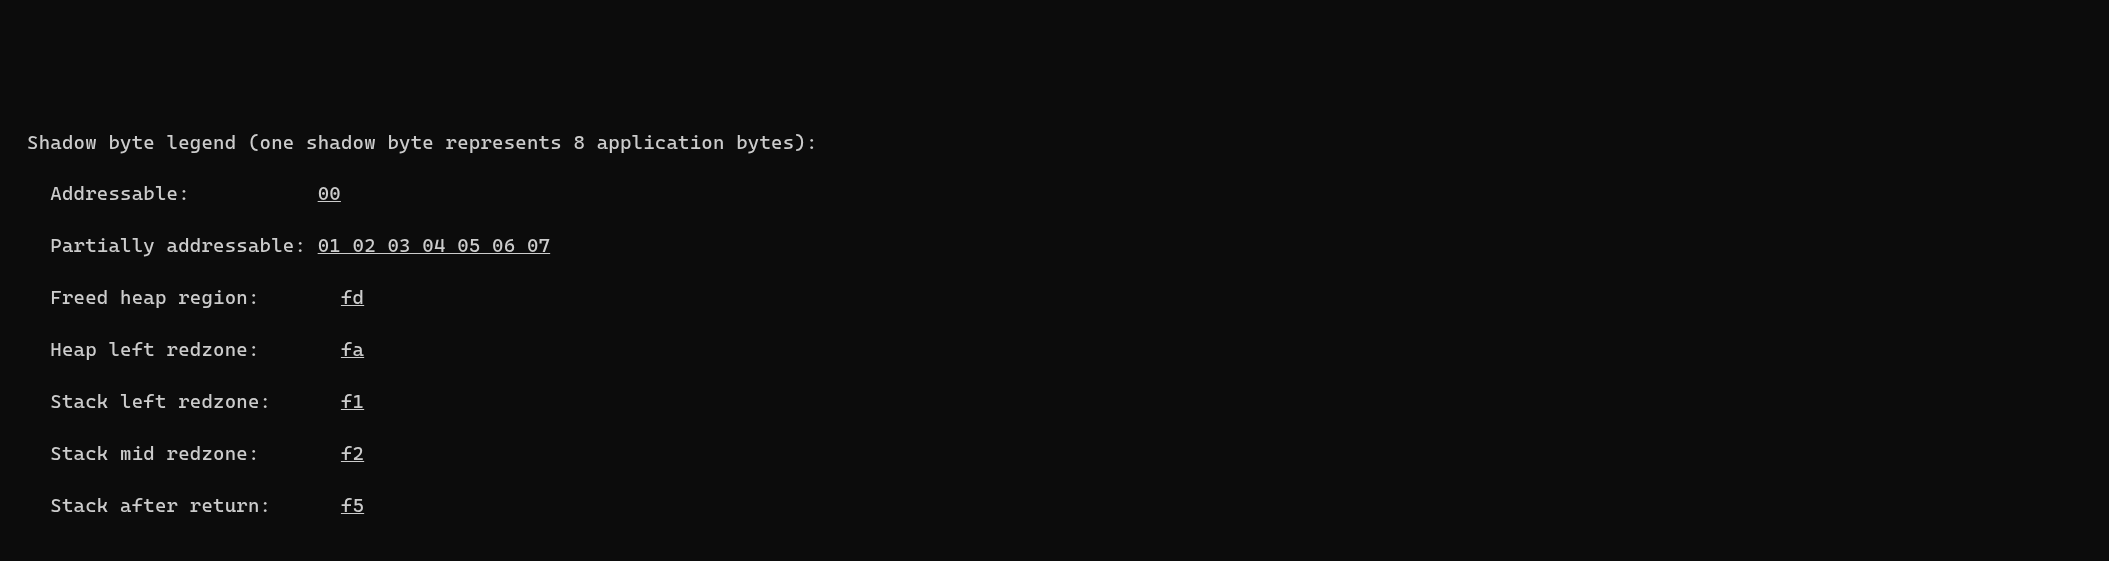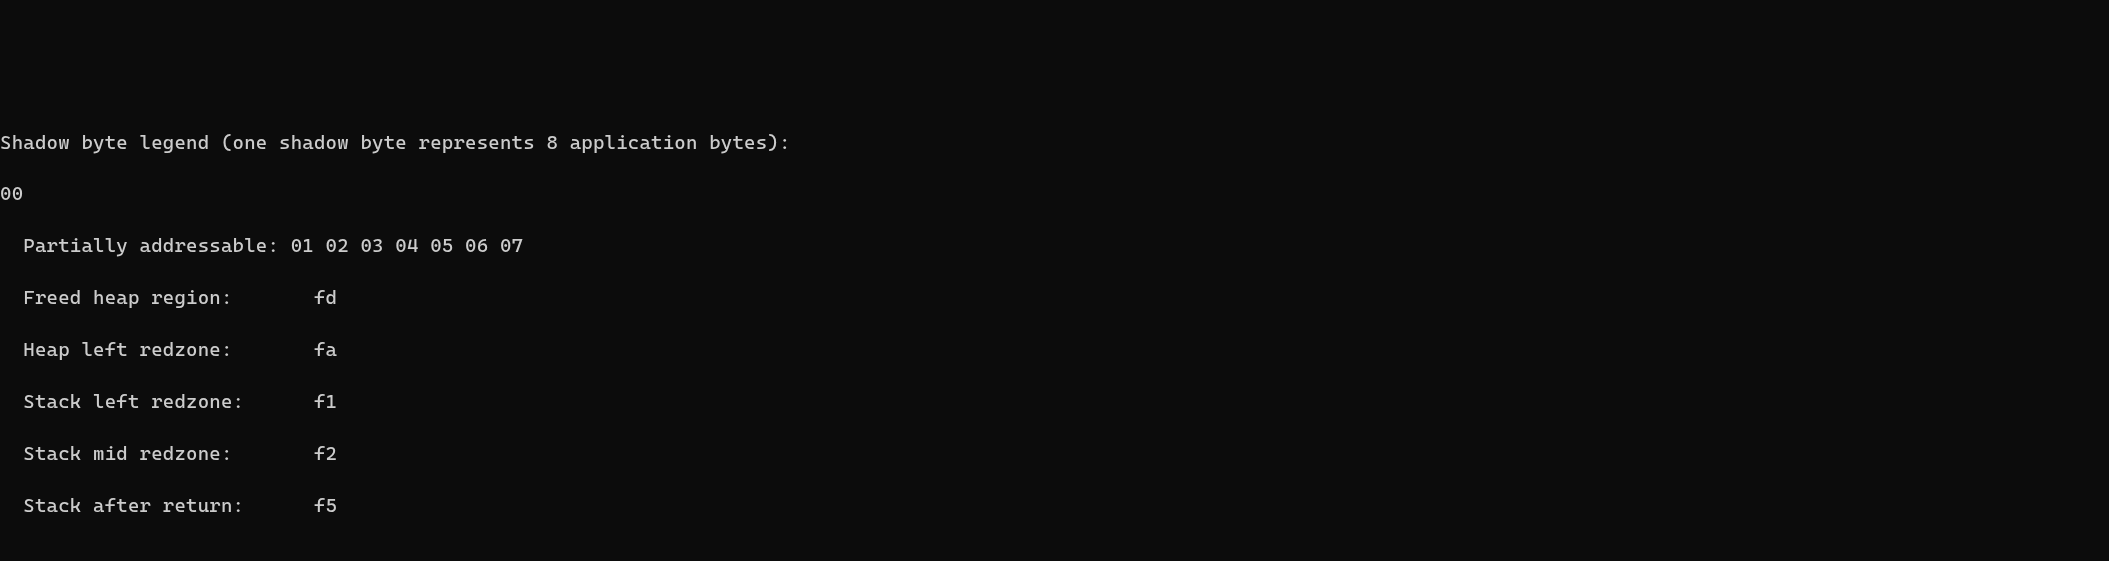--- a/index.html
+++ b/index.html
@@ -13,36 +13,38 @@
       padding: 0;
       letter-spacing: 0.2px;
     }
     .terminal {
       width: 2109px;
       height: 561px;
       overflow: hidden;
     }
     .row {
       display: flex;
+      padding-left: 27px;
     }
     .label {
       display: inline-block;
     }
     .value {
       display: inline-block;
+      text-decoration: underline;
     }
   </style>
 </head>
 <body>
 
 
 
 <div class="terminal">
 <div class="row"><span class="label">Shadow byte legend (one shadow byte represents 8 application bytes):</span></div>
-<div class="row"><span class="value">00</span></div>
+<div class="row"><span class="label">  Addressable:           </span><span class="value">00</span></div>
 <div class="row"><span class="label">  Partially addressable: </span><span class="value">01 02 03 04 05 06 07</span></div>
 <div class="row"><span class="label">  Freed heap region:       </span><span class="value">fd</span></div>
 <div class="row"><span class="label">  Heap left redzone:       </span><span class="value">fa</span></div>
 <div class="row"><span class="label">  Stack left redzone:      </span><span class="value">f1</span></div>
 <div class="row"><span class="label">  Stack mid redzone:       </span><span class="value">f2</span></div>
 <div class="row"><span class="label">  Stack after return:      </span><span class="value">f5</span></div>
 
 
 
 

